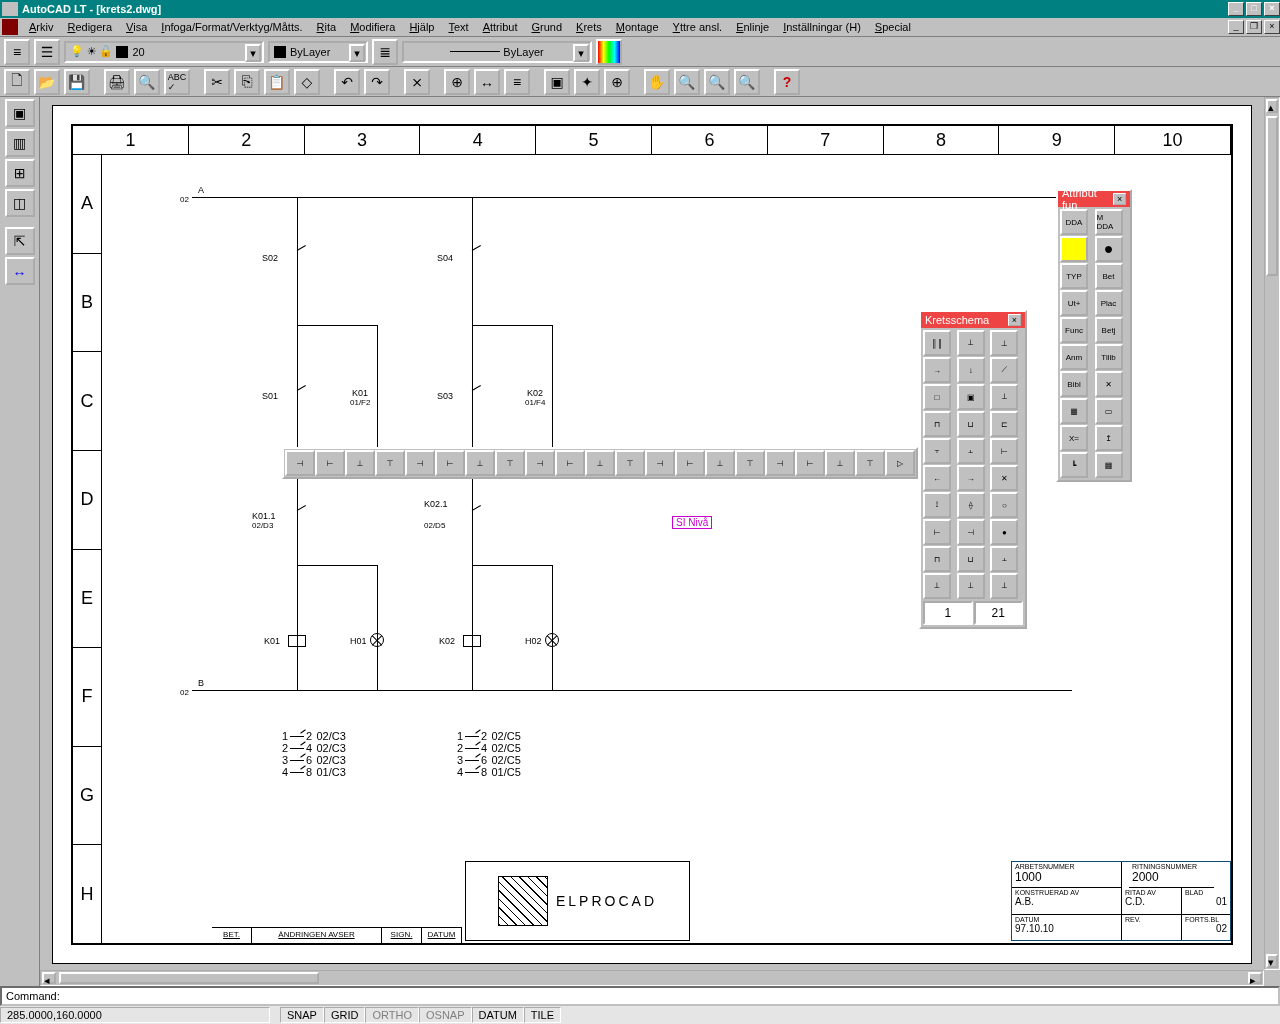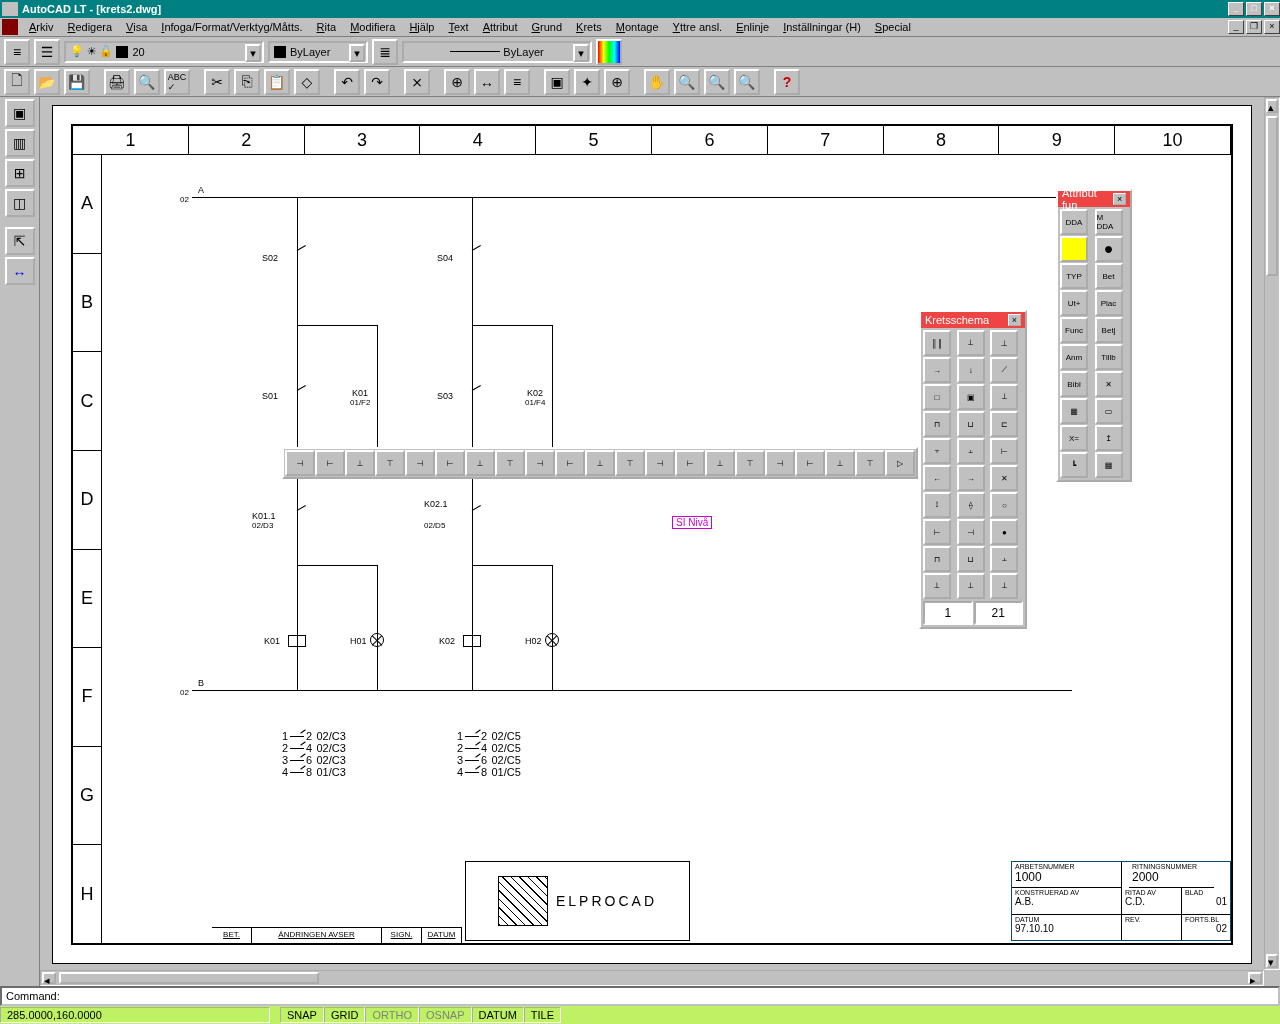--- a/index.html
+++ b/index.html
@@ -62,21 +62,21 @@
 .palette .pgrid { display:grid; gap:1px; padding:2px;}
 .pbtn { width:28px; height:26px; background:#c0c0c0; border:2px outset #fff; font-size:8px; display:flex; align-items:center; justify-content:center; cursor:pointer;}
 .pbtn.wide { width:auto;}
 
 
 .symbar { position:absolute; background:#c0c0c0; border:2px outset #fff; display:flex; padding:1px;}
 .symbar .pbtn { width:30px; height:26px;}
 
 
 .cmdline { height:20px; background:#fff; border:2px inset #c0c0c0; padding:2px 4px; font-family: "Courier New", monospace; font-size:12px;}
-.statusbar { height:18px; background:#bef264; display:flex; align-items:center; font-size:11px;}
+.statusbar { height:18px; background:#e5e5e5; display:flex; align-items:center; font-size:11px;}
 .statusbar .cell { border:1px inset #fff; padding:1px 6px; height:16px; line-height:13px;}
 .statusbar .cell.off { color:#808080;}
 </style>
 </head>
 <body>
 
 <div class="titlebar">
   <span class="icon"></span>
   <span>AutoCAD LT - [krets2.dwg]</span>
   <span class="spacer"></span>

